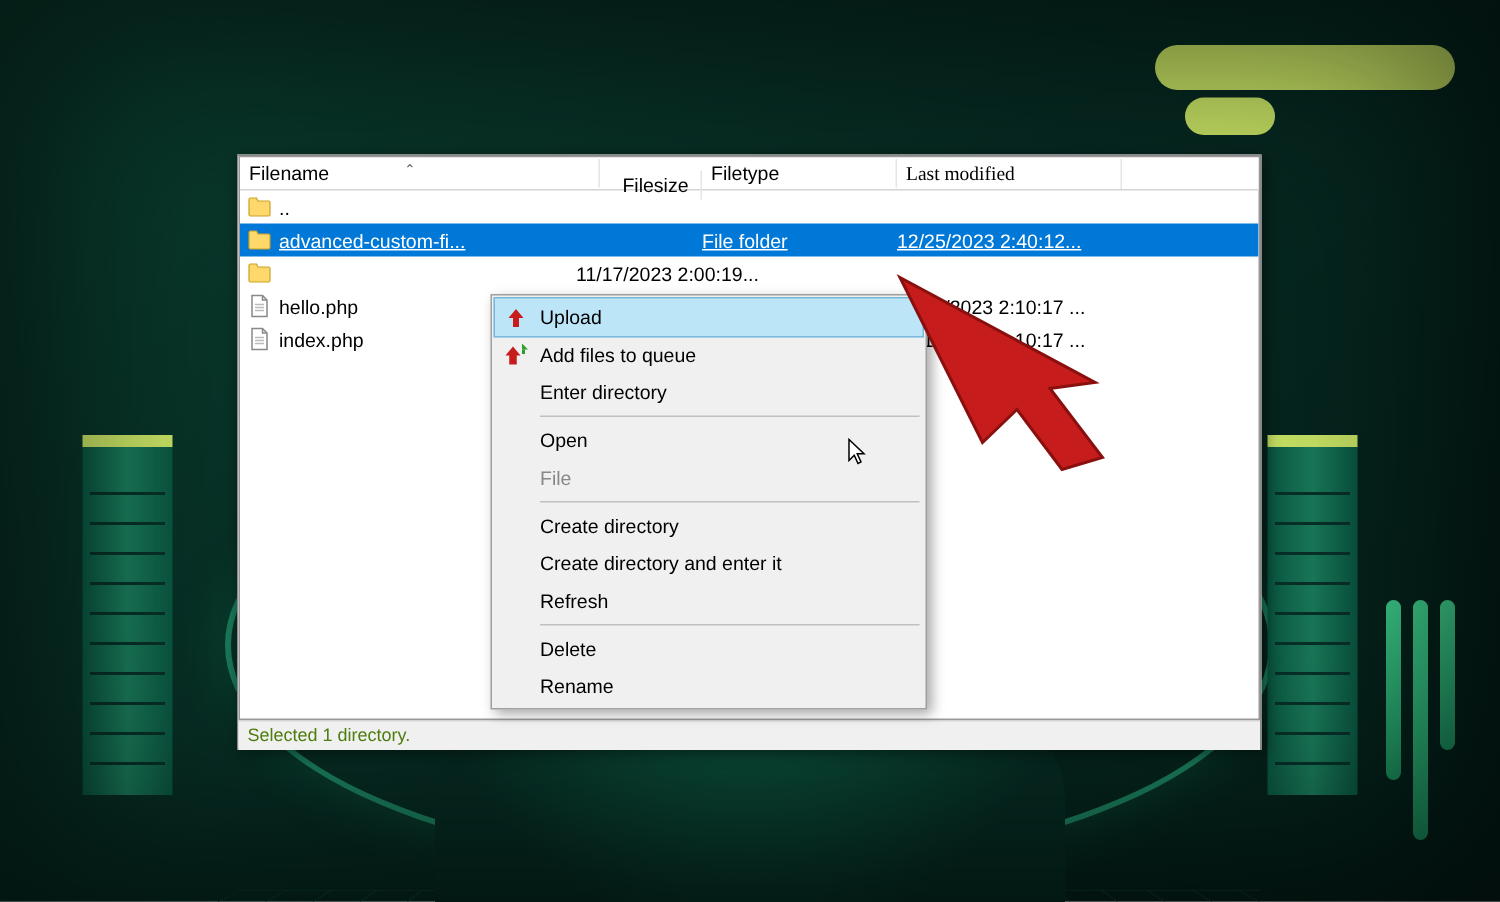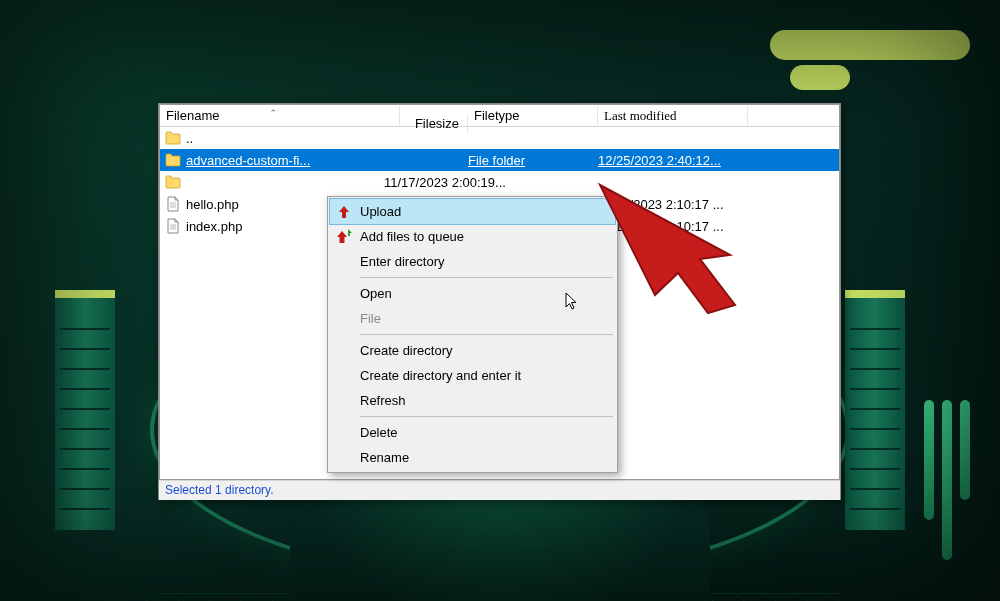--- a/index.html
+++ b/index.html
@@ -186,21 +186,21 @@
     .cell-filesize { width: 68px; text-align: right; padding-right: 8px; }
     .cell-filetype { width: 130px; }
     .cell-modified { width: 150px; }
     
     .statusbar {
       height: 20px;
       background: #f0f0f0;
       border-top: 1px solid #d4d4d4;
       padding: 2px 6px;
       font-size: 12px;
-      color: #1d4ed8;
+      color: #4d7c0f;
     }
 
     
     .folder-icon svg, .file-icon svg { display: block; }
 
     
     .context-menu {
       position: absolute;
       top: 170px;
       left: 327px;

